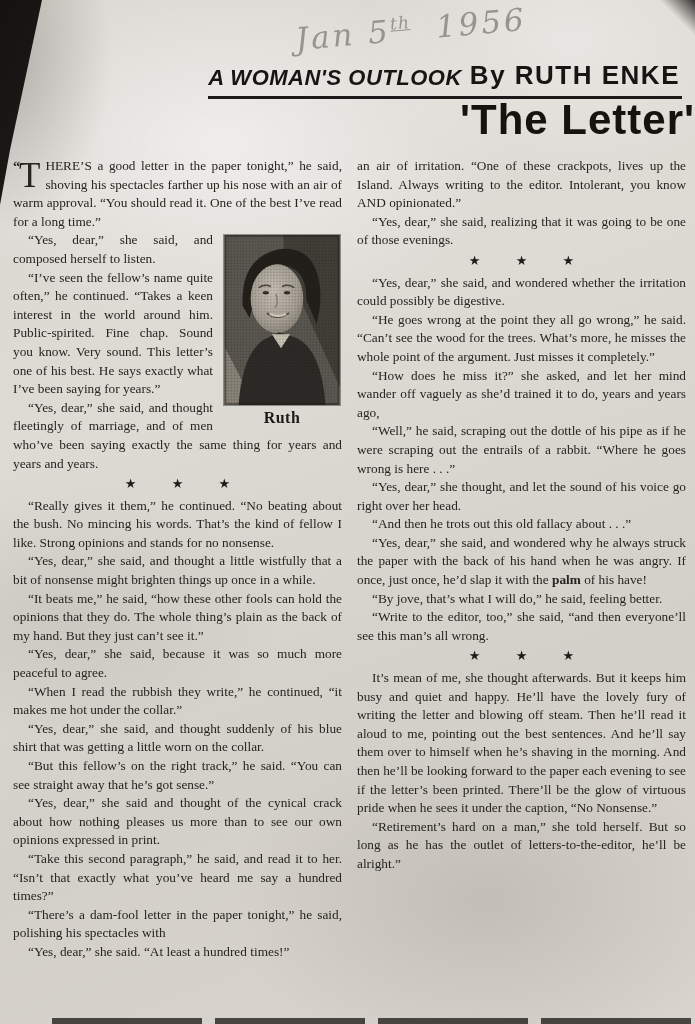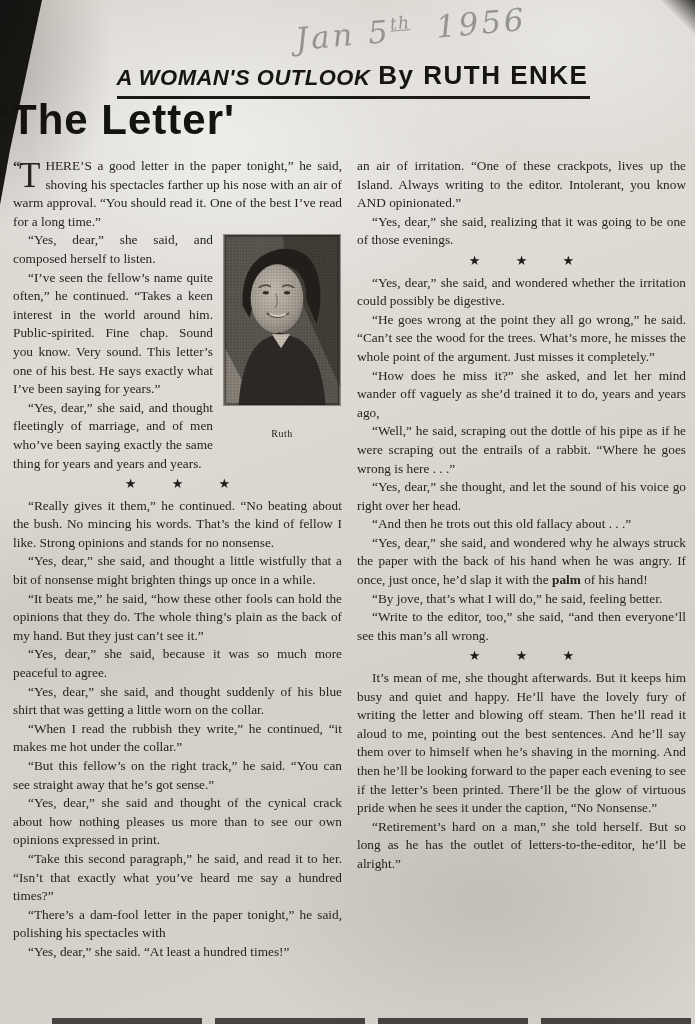--- a/index.html
+++ b/index.html
@@ -23,46 +23,46 @@
     background:linear-gradient(225deg,#34322f 0%,rgba(52,50,47,0) 45%);}
   .bottom-edge{position:absolute;bottom:0;left:52px;right:0;height:6px;opacity:.8;
     background:repeating-linear-gradient(90deg,#23211e 0 150px,rgba(0,0,0,0) 150px 163px);}
   
   .handwritten{position:absolute;top:8px;left:295px;width:300px;
     font-family:"DejaVu Serif",serif;font-style:italic;font-size:31px;
     color:#96948f;letter-spacing:3px;transform:rotate(-5deg);white-space:nowrap;}
   .hand-sup{font-size:17px;vertical-align:12px;text-decoration:underline;letter-spacing:1px;}
   
   .masthead{position:absolute;top:60px;left:25px;right:13px;display:flex;
-    justify-content:center;align-items:flex-end;
+    justify-content:flex-end;align-items:flex-end;
     font-family:"Liberation Sans","DejaVu Sans",sans-serif;color:#161513;}
   .section-title{font-style:italic;font-weight:700;font-size:22px;letter-spacing:.5px;
     border-bottom:3px solid #1b1a18;padding:0 6px 5px 0;}
   .byline{font-weight:700;font-size:26px;letter-spacing:1.5px;
     border-bottom:3px solid #1b1a18;padding:0 2px 5px 2px;}
-  .article-title{position:absolute;top:96px;left:0;width:100%;text-align:left;
+  .article-title{position:absolute;top:96px;left:0;width:100%;text-align:right;
     font-family:"Liberation Sans","DejaVu Sans",sans-serif;font-weight:700;
     font-size:42px;letter-spacing:1px;color:#14130f;}
   
   .columns{position:absolute;top:157px;left:13px;right:9px;bottom:10px;
     display:flex;gap:15px;}
   .col{flex:1;min-width:0;font-size:13.3px;line-height:18.6px;text-align:justify;
     color:#26241f;overflow:hidden;}
   .col p{margin:0;text-indent:15px;}
   .col p.noindent{text-indent:0;}
   .stars{text-align:center;font-size:13px;word-spacing:32px;margin:2px 0 3px;color:#1d1b18;text-indent:0;}
   .dropwrap{float:left;margin:1px 5px 0 0;white-space:nowrap;}
   .lead-quote{font-size:14px;font-weight:700;vertical-align:16px;letter-spacing:-1px;}
   .dropcap-letter{font-size:35px;line-height:32px;}
   .b{font-weight:700;}
   
   .photo-box{float:right;width:120px;margin:4px 0 3px 9px;text-align:center;}
   .photo-img{display:block;width:116px;height:170px;margin:0 auto;
     box-shadow:0 0 0 1px rgba(40,38,34,.45);}
-  .photo-caption{font-weight:400;font-size:10px;margin-top:20px;letter-spacing:.5px;color:#1d1b18;text-indent:0;}
+  .photo-caption{font-weight:700;font-size:16px;margin-top:4px;letter-spacing:.5px;color:#1d1b18;text-indent:0;}
 </style>
 </head>
 <body>
 
 <div class="page">
 
   <div class="corner-tl-haze"></div>
   <div class="corner-tl"></div>
   <div class="corner-tr"></div>
 
@@ -110,39 +110,39 @@
     <div class="photo-caption">Ruth</div>
   </div>
 <p><span>“Yes, dear,” she said, and composed herself to listen.</span></p>
         <p><span>“I’ve seen the fellow’s name quite often,” he continued.  “Takes a keen interest in the world around him.  Public-spirited.  Fine chap.  Sound you know.  Very sound.  This letter’s one of his best.  He says exactly what I’ve been saying for years.”</span></p>
         <p><span>“Yes, dear,” she said, and thought fleetingly of marriage, and of men who’ve been saying exactly the same thing for years and years and years.</span></p>
         <div class="stars">★ ★ ★</div>
         <p><span>“Really gives it them,” he continued.  “No beating about the bush.  No mincing his words.  That’s the kind of fellow I like.  Strong opinions and stands for no nonsense.</span></p>
         <p><span>“Yes, dear,” she said, and thought a little wistfully that a bit of nonsense might brighten things up once in a while.</span></p>
         <p><span>“It beats me,” he said, “how these other fools can hold the opinions that they do.  The whole thing’s plain as the back of my hand.  But they just can’t see it.”</span></p>
         <p><span>“Yes, dear,” she said, because it was so much more peaceful to agree.</span></p>
+        <p><span>“When I read the rubbish they write,” he continued, “it makes me hot under the collar.”</span></p>
         <p><span>“Yes, dear,” she said, and thought suddenly of his blue shirt that was getting a little worn on the collar.</span></p>
-        <p><span>“When I read the rubbish they write,” he continued, “it makes me hot under the collar.”</span></p>
         <p><span>“But this fellow’s on the right track,” he said.  “You can see straight away that he’s got sense.”</span></p>
         <p><span>“Yes, dear,” she said and thought of the cynical crack about how nothing pleases us more than to see our own opinions expressed in print.</span></p>
         <p><span>“Take this second paragraph,” he said, and read it to her.  “Isn’t that exactly what you’ve heard me say a hundred times?”</span></p>
         <p><span>“There’s a dam-fool letter in the paper tonight,” he said, polishing his spectacles with</span></p>
         <p><span>“Yes, dear,” she said.  “At least a hundred times!”</span></p>
       </div>
     <div class="col" id="right-col">
         <p class="noindent"><span>an air of irritation.  “One of these crackpots, lives up the Island.  Always writing to the editor.  Intolerant, you know AND opinionated.”</span></p>
         <p><span>“Yes, dear,” she said, realizing that it was going to be one of those evenings.</span></p>
         <div class="stars">★ ★ ★</div>
         <p><span>“Yes, dear,” she said, and wondered whether the irritation could possibly be digestive.</span></p>
         <p><span>“He goes wrong at the point they all go wrong,” he said.  “Can’t see the wood for the trees.  What’s more, he misses the whole point of the argument.  Just misses it completely.”</span></p>
         <p><span>“How does he miss it?” she asked, and let her mind wander off vaguely as she’d trained it to do, years and years ago,</span></p>
         <p><span>“Well,” he said, scraping out the dottle of his pipe as if he were scraping out the entrails of a rabbit.  “Where he goes wrong is here .  .  .”</span></p>
         <p><span>“Yes, dear,” she thought, and let the sound of his voice go right over her head.</span></p>
         <p><span>“And then he trots out this old fallacy about .  .  .”</span></p>
-        <p><span>“Yes, dear,” she said, and wondered why he always struck the paper with the back of his hand when he was angry.  If once, just once, he’d slap it with the </span><span class="b">palm</span><span> of his hand!</span></p>
+        <p><span>“Yes, dear,” she said, and wondered why he always struck the paper with the back of his hand when he was angry.  If once, just once, he’d slap it with the </span><span class="b">palm</span><span> of his have!</span></p>
         <p><span>“By jove, that’s what I will do,” he said, feeling better.</span></p>
         <p><span>“Write to the editor, too,” she said, “and then everyone’ll see this man’s all wrong.</span></p>
         <div class="stars">★ ★ ★</div>
         <p><span>It’s mean of me, she thought afterwards. But it keeps him busy and quiet and happy. He’ll have the lovely fury of writing the letter and blowing off steam.  Then he’ll read it aloud to me, pointing out the best sentences. And he’ll say them over to himself when he’s shaving in the morning.  And then he’ll be looking forward to the paper each evening to see if the letter’s been printed.  There’ll be the glow of virtuous pride when he sees it under the caption, “No Nonsense.”</span></p>
         <p><span>“Retirement’s hard on a man,” she told herself.  But so long as he has the outlet of letters-to-the-editor, he’ll be alright.”</span></p>
       </div>
   </div>
 
   <div class="bottom-edge"></div>
 </div>

